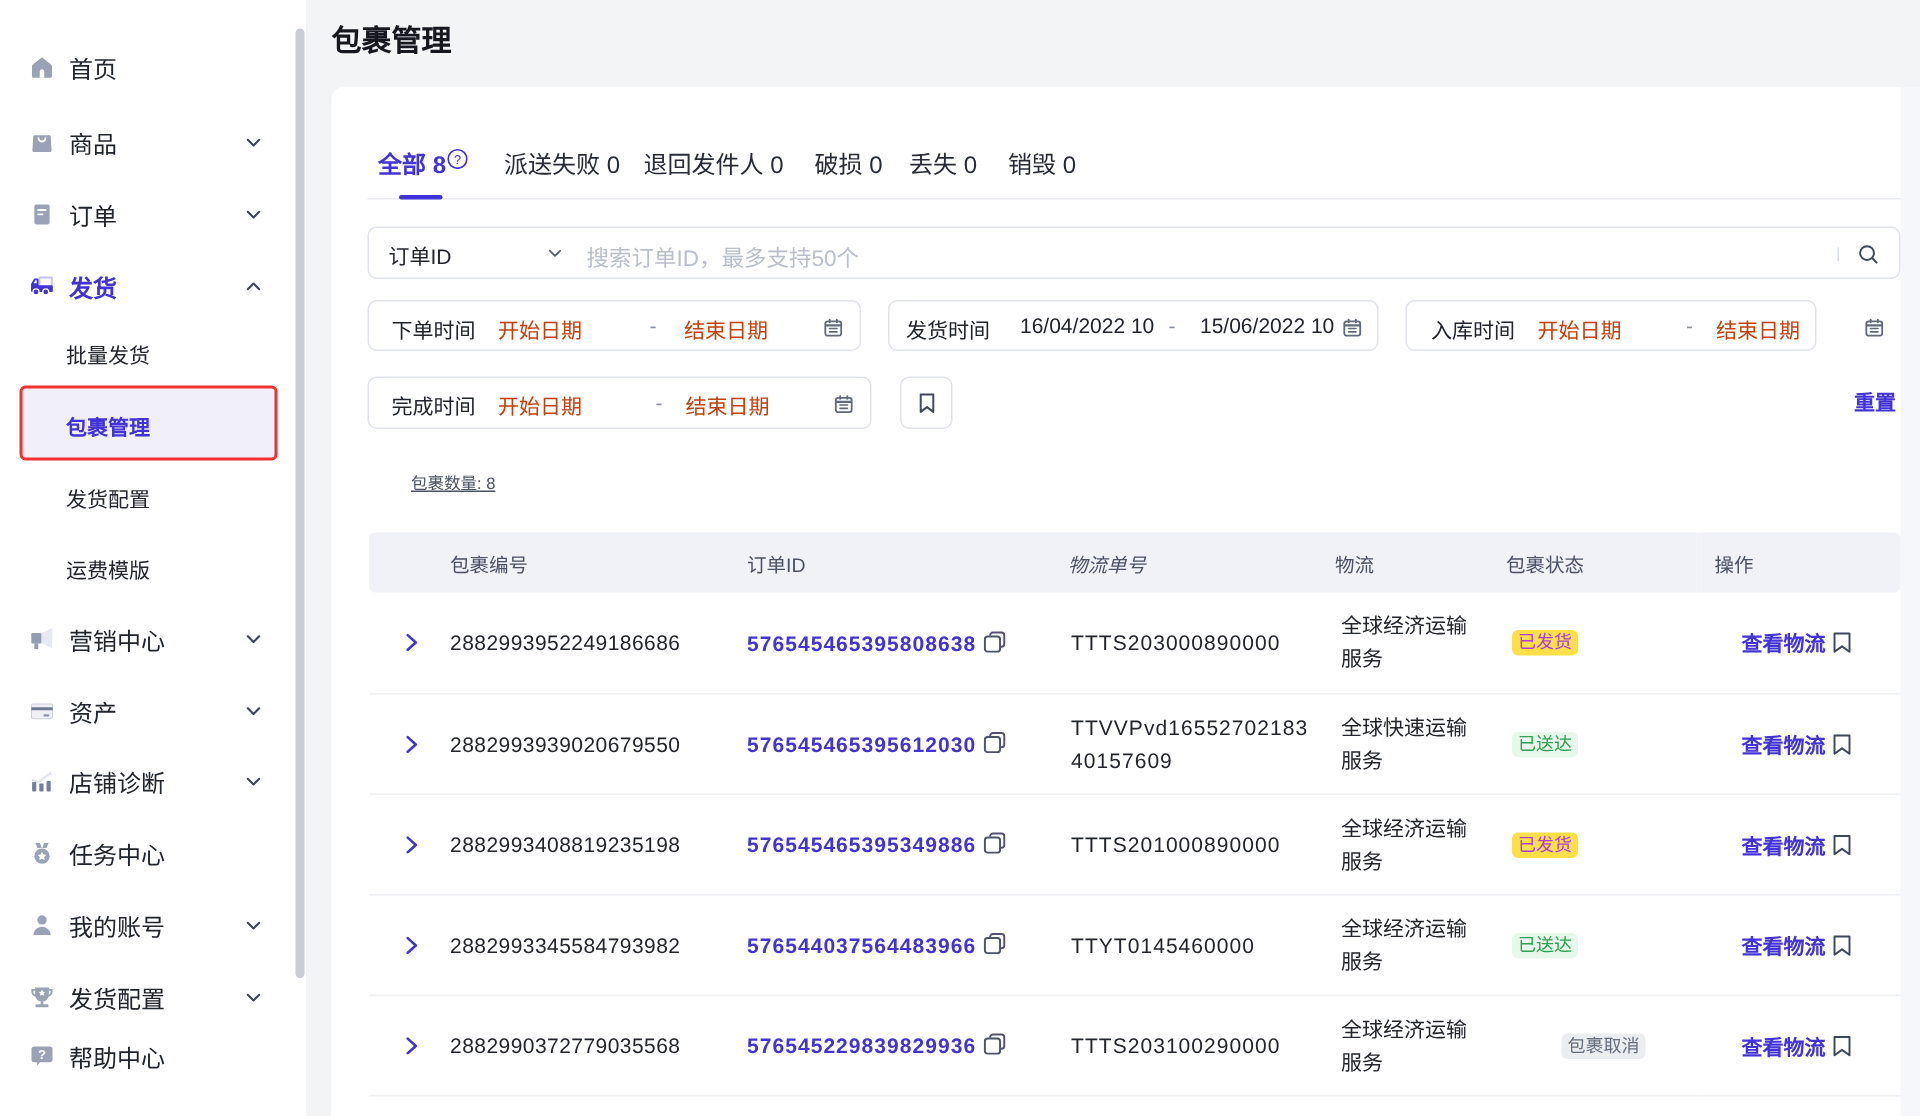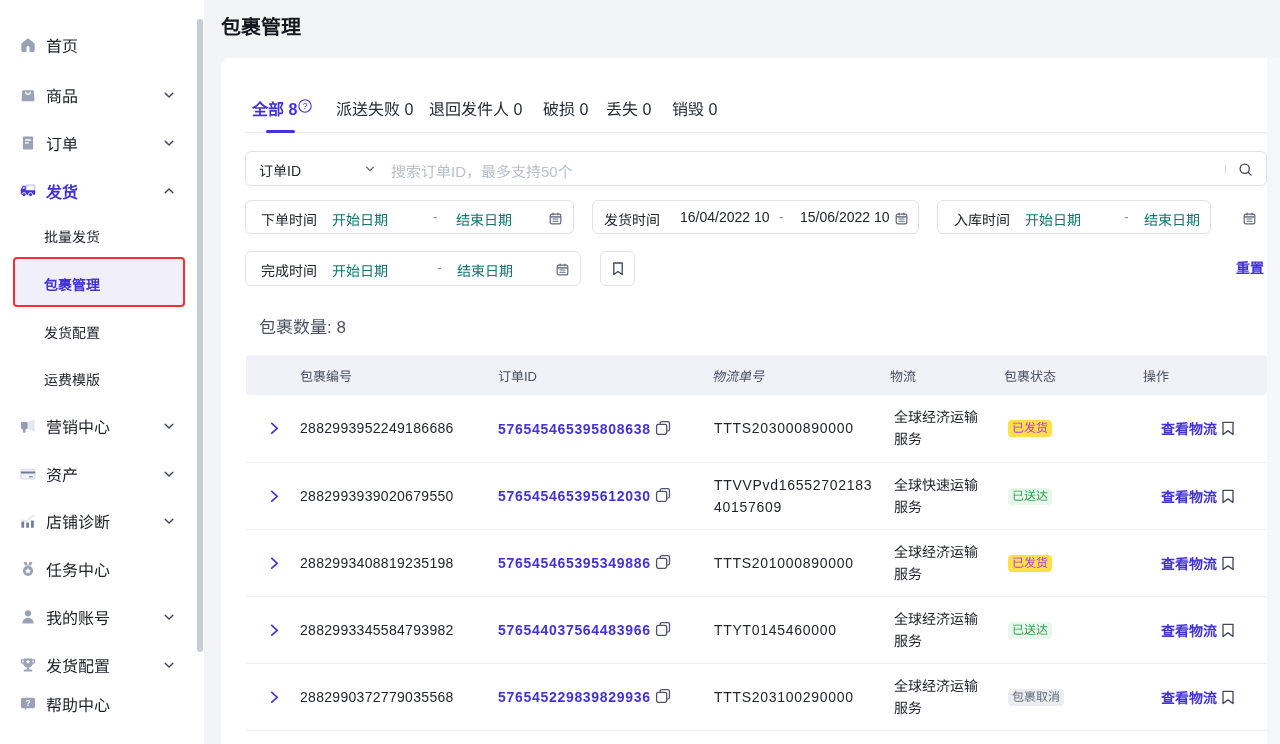--- a/index.html
+++ b/index.html
@@ -41,42 +41,42 @@
 
 #searchbox { position:absolute; left:245px; top:151px; width:1022px; height:35px; border:1px solid #e0e3eb; border-radius:6px; background:#fff; }
 #searchbox .sel { position:absolute; left:13px; top:8px; font-size:14px; color:#20242c; }
 #searchbox .chv { position:absolute; left:118px; top:11px; }
 #searchbox .ph { position:absolute; left:145px; top:8px; font-size:15px; color:#b9bfcb; }
 #searchbox .div { position:absolute; left:979px; top:13px; width:1px; height:9px; background:#d8dce3; }
 #searchbox .mag { position:absolute; left:992px; top:10px; }
 
 .fbox { position:absolute; height:34px; border:1px solid #e0e3eb; border-radius:6px; background:#fff; font-size:14px; }
 .fbox .lab { position:absolute; top:8px; color:#20242c; font-weight:400; }
-.fbox .ph { color:#0f766e; position:absolute; top:8px; }
+.fbox .ph { color:#c2410c; position:absolute; top:8px; }
 .fbox .val { color:#20242c; position:absolute; top:8px; }
 .fbox .dash { position:absolute; top:8px; color:#8a919f; }
 .fbox .cal { position:absolute; top:11px; }
 #resetlnk { position:absolute; left:1236px; top:257px; font-size:14px; font-weight:600; color:#4132d9; }
-#pkgcount { position:absolute; left:259px; top:313px; font-size:17px; color:#4b5264; }
+#pkgcount { position:absolute; left:274px; top:313px; font-size:11px; color:#4b5264;text-decoration:underline; }
 
 #tbl { position:absolute; left:246px; top:355px; width:1021px; border-collapse:collapse; table-layout:fixed; }
 #tbl th { background:#f1f1f8; height:40px; font-size:13px; font-weight:500; color:#4a5164; text-align:left; padding:0 0 0 12px; }
 #tbl th:first-child { border-radius:4px 0 0 4px; }
 #tbl th:last-child { border-radius:0 4px 4px 0; }
 #tbl td { height:67px; border-bottom:1px solid #eef0f4; font-size:14px; color:#22252c; padding:0 0 0 12px; vertical-align:middle; }
 #tbl td.num { letter-spacing:0.3px; }
 #tbl td.trk { letter-spacing:0.7px; line-height:22px; }
 #tbl th.c0, #tbl td.c0 { padding-left:23px; }
 #tbl td.c0 { padding-left:0; }
 #tbl .ordid { color:#4132d9; font-weight:600; font-size:14px; letter-spacing:0.7px; }
 #tbl .ship { line-height:22px; }
 .badge { display:inline-block; font-size:12px; line-height:17px; padding:0 4px; border-radius:4px; margin-left:0; white-space:nowrap; }
 .b-purple { color:#b13ae4; background:#fde047; font-weight:500; }
 .b-green { color:#2da351; background:#e8f7ec; font-weight:500; }
-.b-gray { color:#666e7e; background:#ebedf0; font-weight:400; }
+.b-gray { color:#666e7e; background:#ebedf0; font-weight:400;margin-left:33px; }
 .act { margin-left:18px; white-space:nowrap; }
 .act a { color:#4132d9; font-weight:600; font-size:14px; text-decoration:none; }
 svg.inl { vertical-align:-2px; }
 </style>
 </head>
 <body>
 <div id="sidebar">
   <div id="menu">
     <div class="mi">
       <svg class="ic" viewBox="0 0 16 16">

